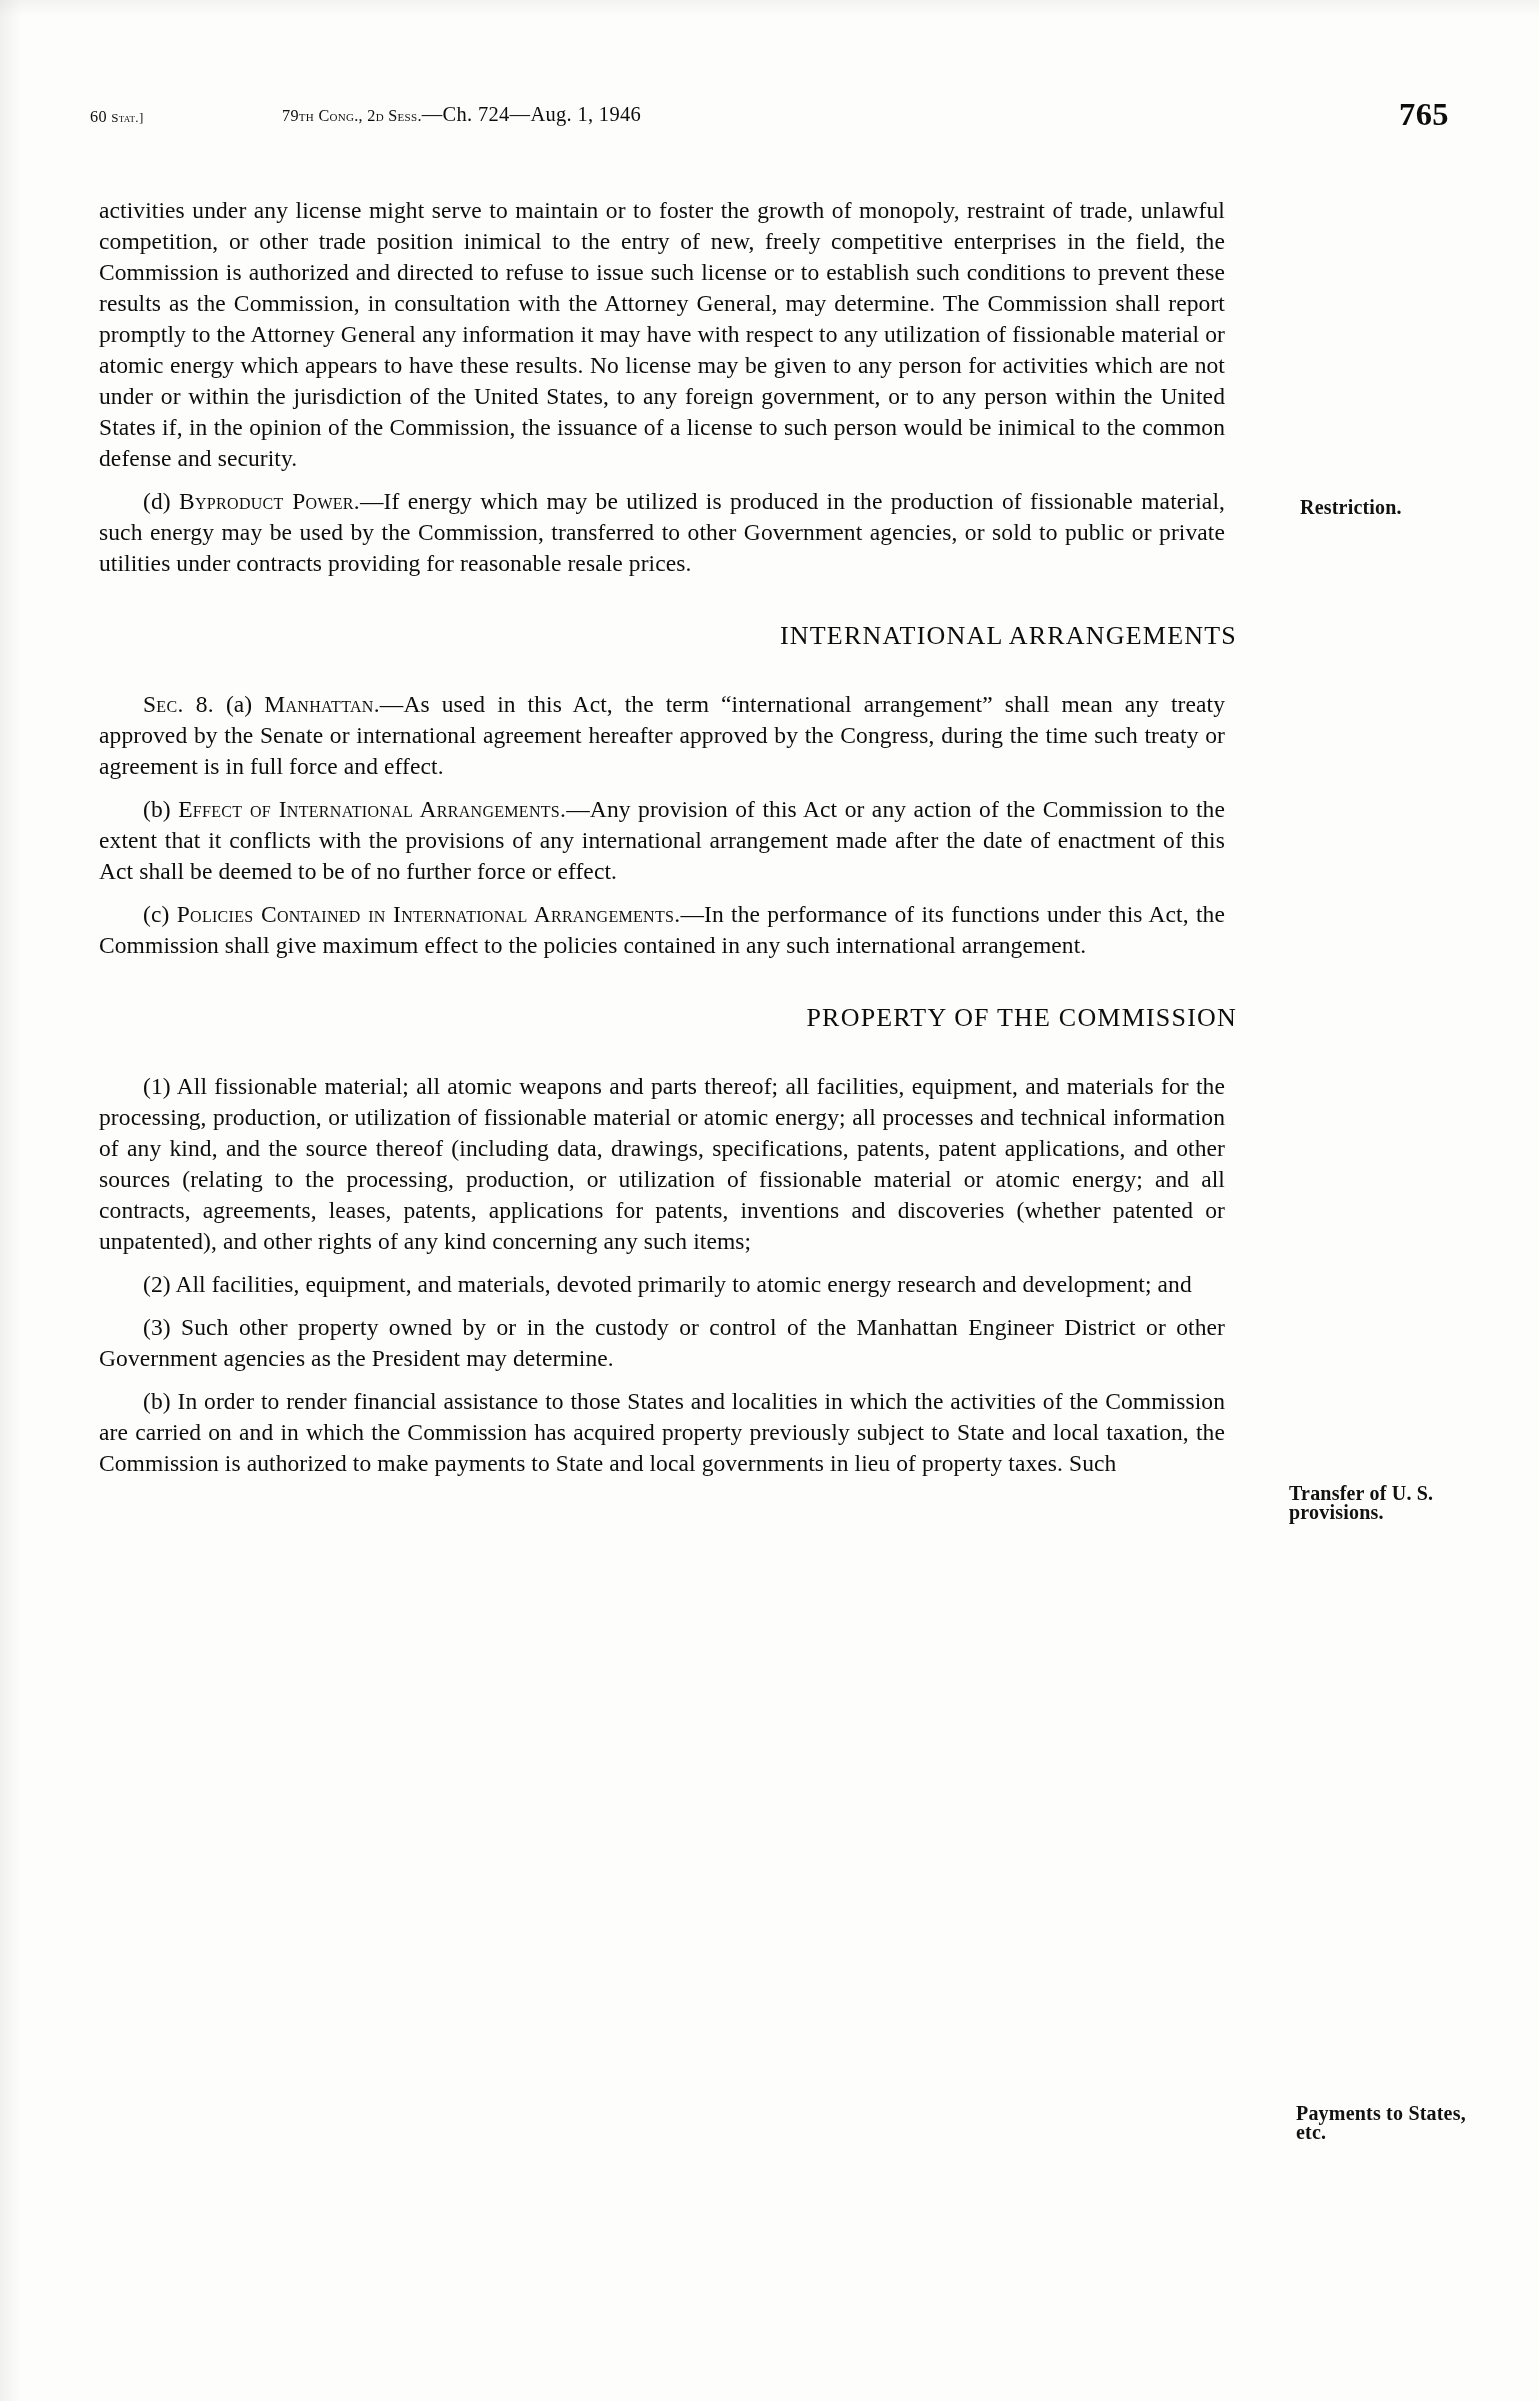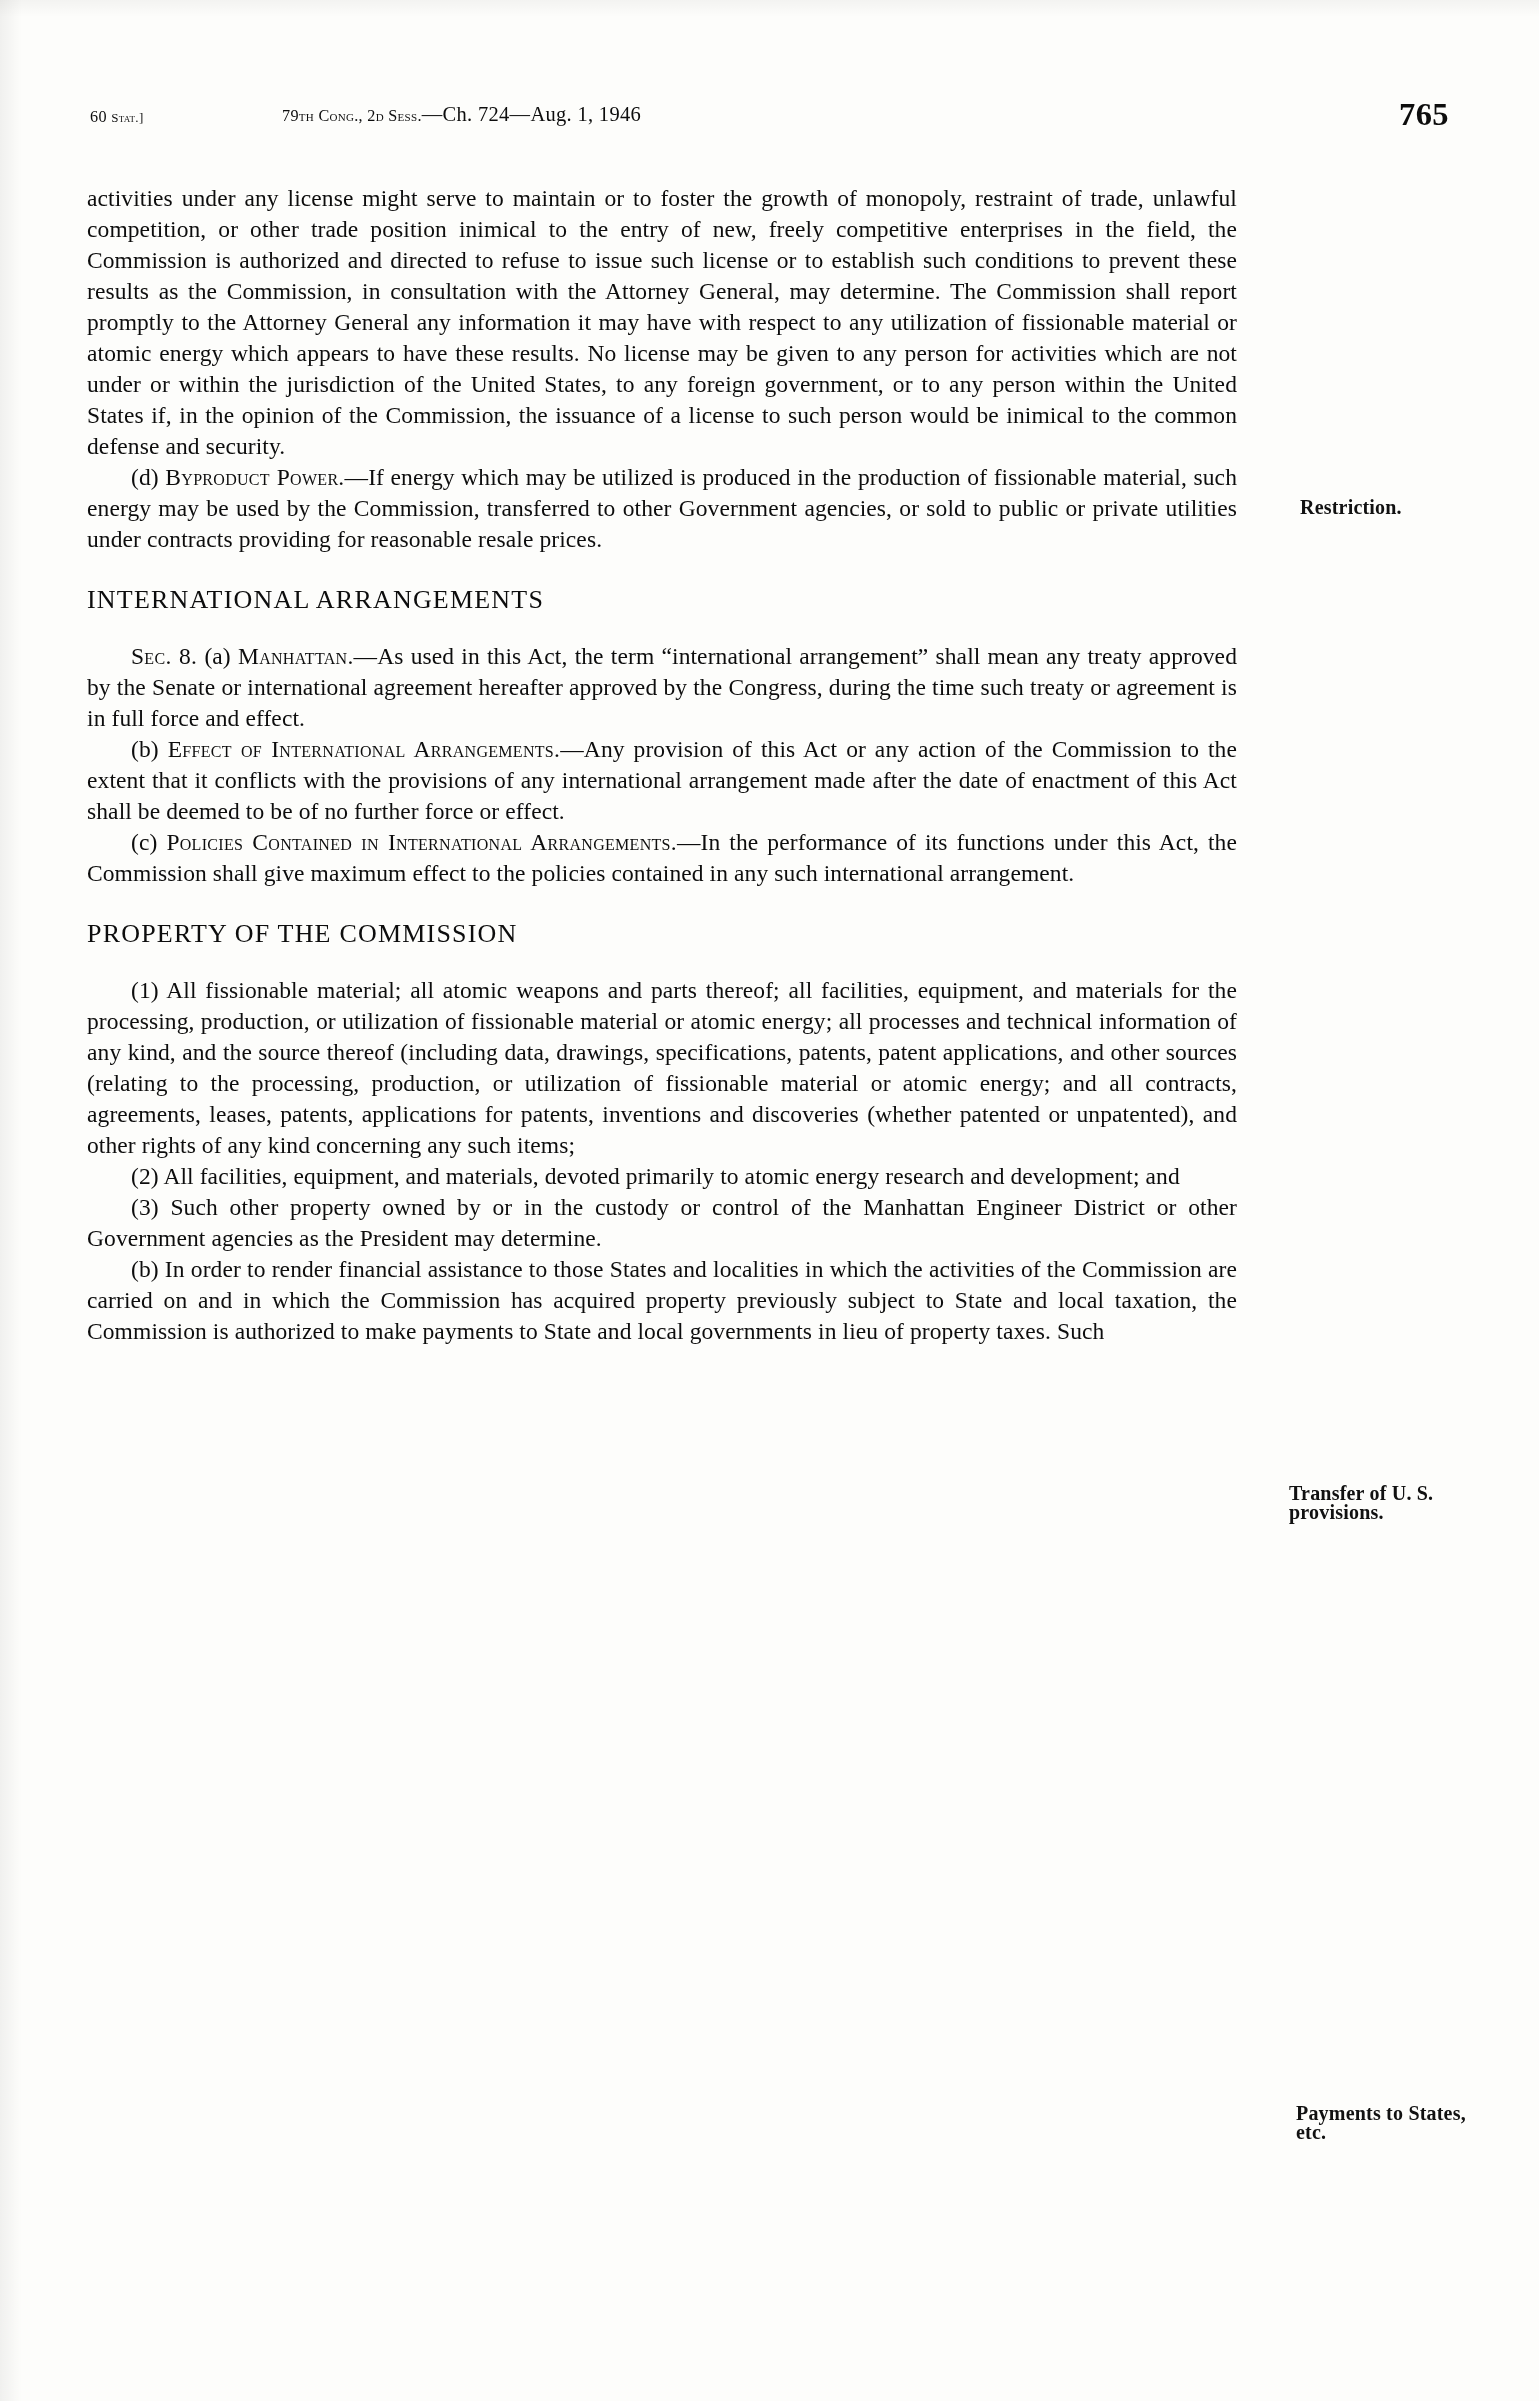--- a/index.html
+++ b/index.html
@@ -58,37 +58,37 @@
   }
 
   
   .col {
     position: absolute;
     left: 87px;
     top: 183px;
     width: 1150px;
   }
   p {
-    margin: 0;
+    margin: 12px;
     font-size: 23.5px;
     line-height: 31px;
     text-align: justify;
     text-justify: inter-word;
     letter-spacing: 0.1px;
   }
   p.ind { text-indent: 44px; }
   .sc {
     font-variant: small-caps;
     letter-spacing: 0.3px;
   }
   h2.center-head {
     margin: 0;
     font-size: 26px;
     font-weight: normal;
-    text-align: left;
+    text-align: right;
     letter-spacing: 1.2px;
     line-height: 31px;
   }
   .gap-before-head { height: 29px; }
   .gap-after-head  { height: 26px; }
 
   
   .sidenote {
     position: absolute;
     font-family: "Liberation Serif", serif;

